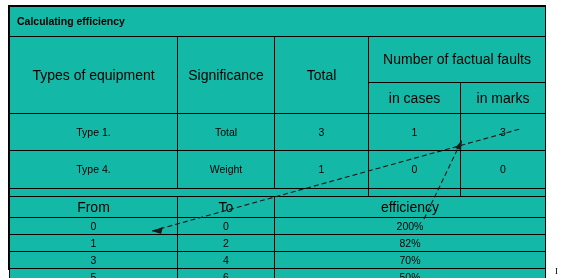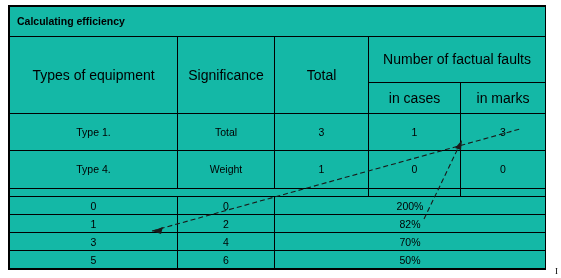--- a/index.html
+++ b/index.html
@@ -144,20 +144,25 @@
 </div>
 
 <div class="sheet" style="top:196px; height:74px; border-top:none;">
   <table>
     <colgroup>
       <col style="width:168px">
       <col style="width:97px">
       <col style="width:271px">
     </colgroup>
     <tbody>
+      <tr style="height:14px">
+        <td class="hdr">From</td>
+        <td class="hdr">To</td>
+        <td class="hdr">efficiency</td>
+      </tr>
       <tr style="height:12px">
         <td class="left">0</td>
         <td class="left">0</td>
         <td class="left">200%</td>
       </tr>
       <tr style="height:12px">
         <td class="left">1</td>
         <td class="left">2</td>
         <td class="left">82%</td>
       </tr>

